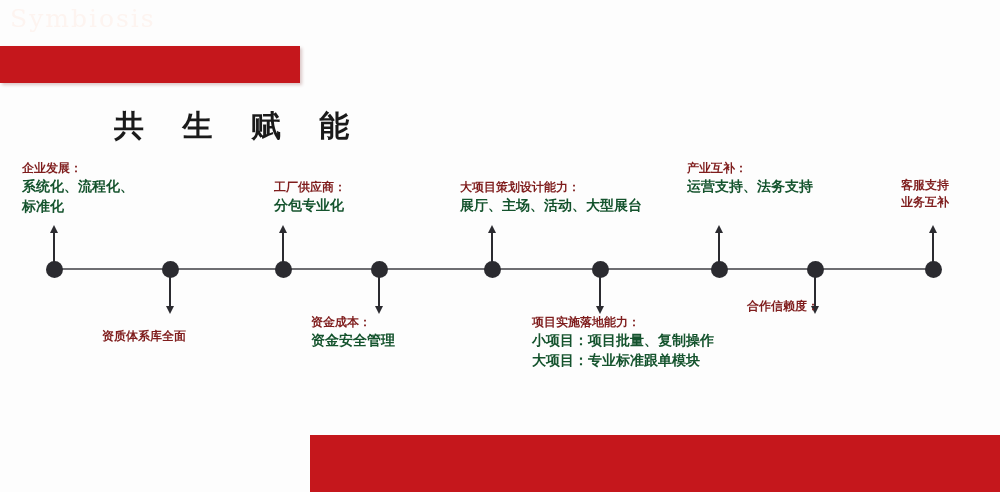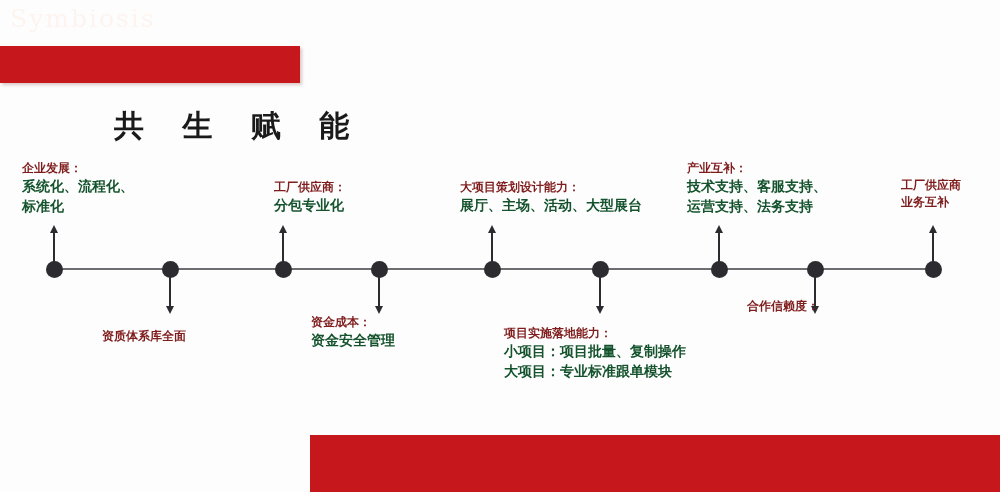--- a/index.html
+++ b/index.html
@@ -163,35 +163,34 @@
       <div class="label-block" style="left: 251px; top: 179px; margin-left: 23px;">
         <div class="label-head">工厂供应商：</div>
         <div class="label-sub">分包专业化</div>
       </div>
       <div class="label-block" style="left: 460px; top: 179px;">
         <div class="label-head">大项目策划设计能力：</div>
         <div class="label-sub">展厅、主场、活动、大型展台</div>
       </div>
       <div class="label-block" style="left: 687px; top: 160px;">
         <div class="label-head">产业互补：</div>
-        <div class="label-sub">技术支持、客服支持、</div>
         <div class="label-sub">运营支持、法务支持</div>
       </div>
       <div class="label-block" style="left: 901px; top: 177px;">
-        <div class="label-head">工厂供应商</div>
+        <div class="label-head">客服支持</div>
         <div class="label-head">业务互补</div>
       </div>
       <div class="label-block" style="left: 102px; top: 328px;">
         <div class="label-head">资质体系库全面</div>
       </div>
       <div class="label-block" style="left: 311px; top: 314px;">
         <div class="label-head">资金成本：</div>
         <div class="label-sub">资金安全管理</div>
       </div>
-      <div class="label-block" style="left: 504px; top: 314px; margin-top: 11px;">
+      <div class="label-block" style="left: 532px; top: 314px;">
         <div class="label-head">项目实施落地能力：</div>
         <div class="label-sub">小项目：项目批量、复制操作</div>
         <div class="label-sub">大项目：专业标准跟单模块</div>
       </div>
       <div class="label-block" style="left: 747px; top: 298px;">
         <div class="label-head">合作信赖度：</div>
       </div>
     </div>
 
   <div class="footer-bar"></div>

